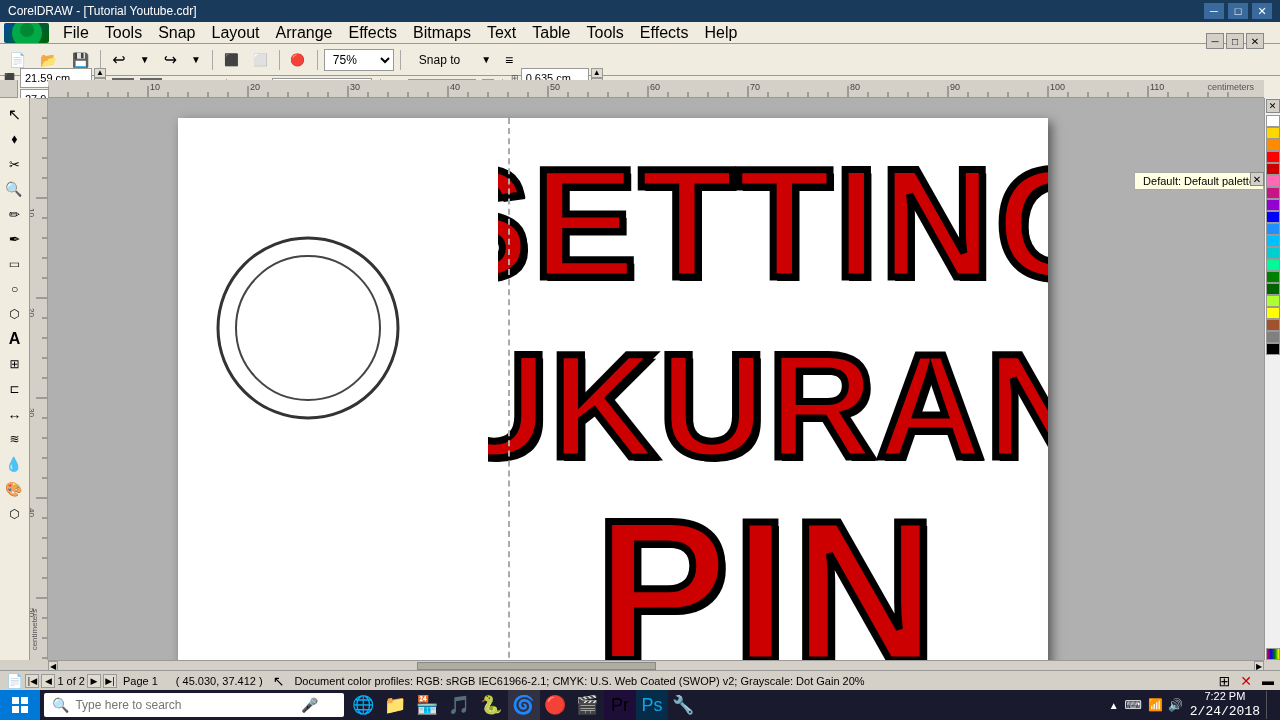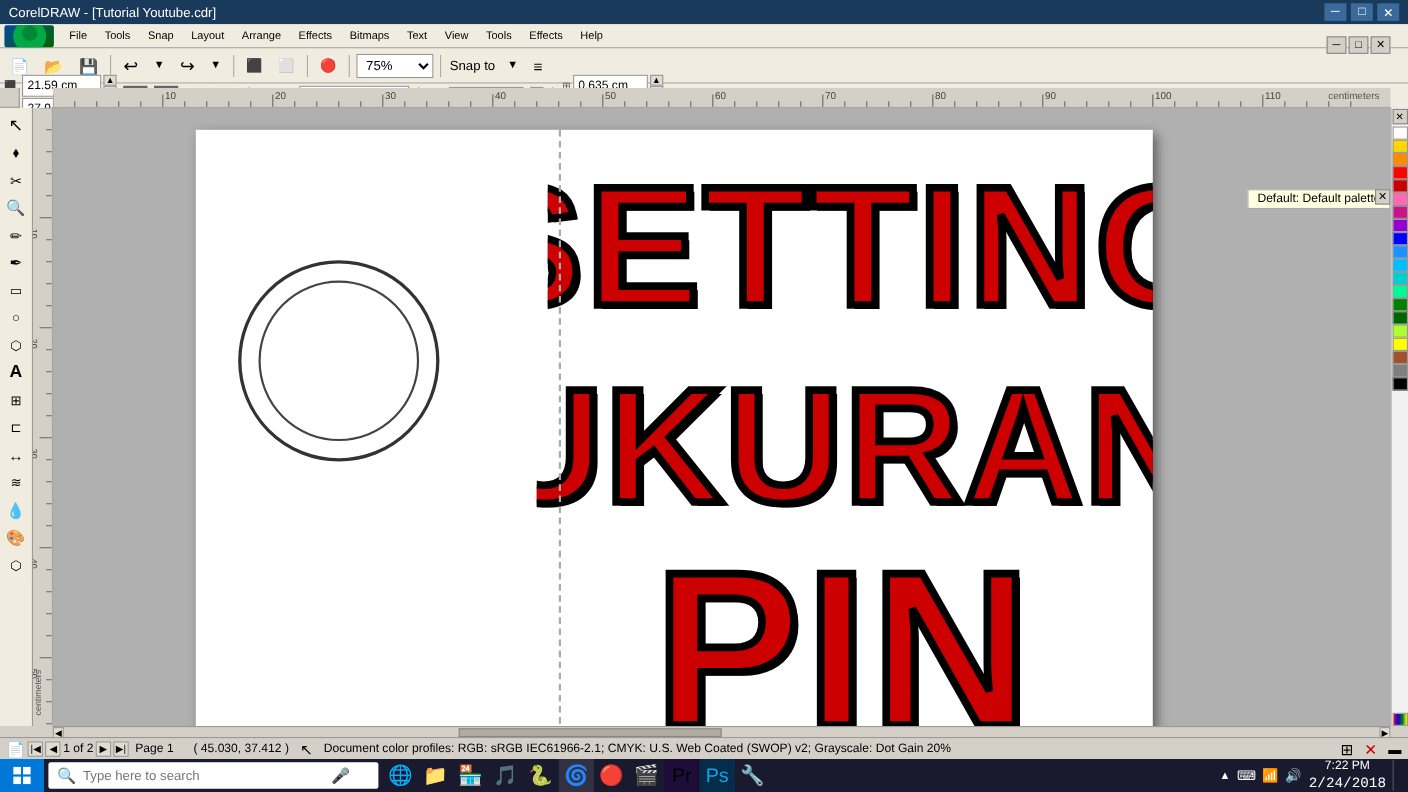--- a/index.html
+++ b/index.html
@@ -16,21 +16,21 @@
       width: 20px; height: 16px; background: #3a6a9c; border: none;
       color: white; font-size: 11px; cursor: pointer; display: flex; align-items: center; justify-content: center;
     }
 
     
     #menubar {
       width: 100%; height: 22px; background: #f0ece0;
       display: flex; align-items: center; padding: 0 4px;
       border-bottom: 1px solid #999;
     }
-    .menu-item { padding: 2px 8px; font-size: 10px; cursor: pointer; }
+    .menu-item { padding: 2px 8px; font-size: 16px; cursor: pointer; }
 
     
     #toolbar1 {
       width: 100%; height: 32px; background: #f0ece0;
       display: flex; align-items: center; padding: 0 4px; gap: 4px;
       border-bottom: 1px solid #999;
     }
     #toolbar2 {
       width: 100%; height: 26px; background: #f0ece0;
       display: flex; align-items: center; padding: 0 4px; gap: 6px;
@@ -121,21 +121,21 @@
     </div>
   </div>
   <div class="menu-item">File</div>
   <div class="menu-item">Tools</div>
   <div class="menu-item">Snap</div>
   <div class="menu-item">Layout</div>
   <div class="menu-item">Arrange</div>
   <div class="menu-item">Effects</div>
   <div class="menu-item">Bitmaps</div>
   <div class="menu-item">Text</div>
-  <div class="menu-item">View</div>
+  <div class="menu-item">Table</div>
   <div class="menu-item">Tools</div>
   <div class="menu-item">Effects</div>
   <div class="menu-item">Help</div>
   <div class="doc-controls">
     <button class="doc-ctrl-btn">─</button>
     <button class="doc-ctrl-btn">□</button>
     <button class="doc-ctrl-btn">✕</button>
   </div>
 </div>
 
@@ -161,21 +161,21 @@
 
   <select class="tb-select" style="width:70px;">
     <option>75%</option>
     <option>50%</option>
     <option>100%</option>
     <option>150%</option>
     <option>200%</option>
   </select>
   <div class="tb-sep"></div>
 
-  <span style="font-size:12px; margin:0 2px;">Snap to</span>
+  <span style="font-size:12px; margin:0 12px;">Snap to</span>
   <button class="tb-btn" style="font-size:10px;">▼</button>
   <button class="tb-btn" style="font-size:14px;">≡</button>
 </div>
 
 <div id="toolbar2">
 
   <div style="display:flex; flex-direction:column; gap:1px;">
     <div class="dim-row">
       <span class="dim-icon" style="font-size:9px;">⬛</span>
       <input class="tb-input" value="21.59 cm" style="width: 72px;">

